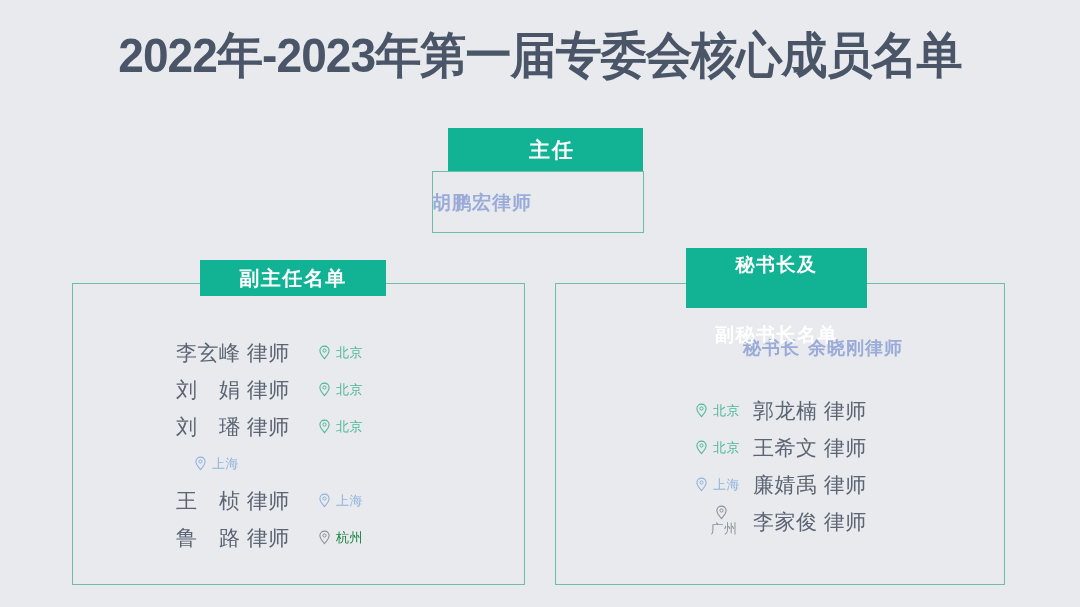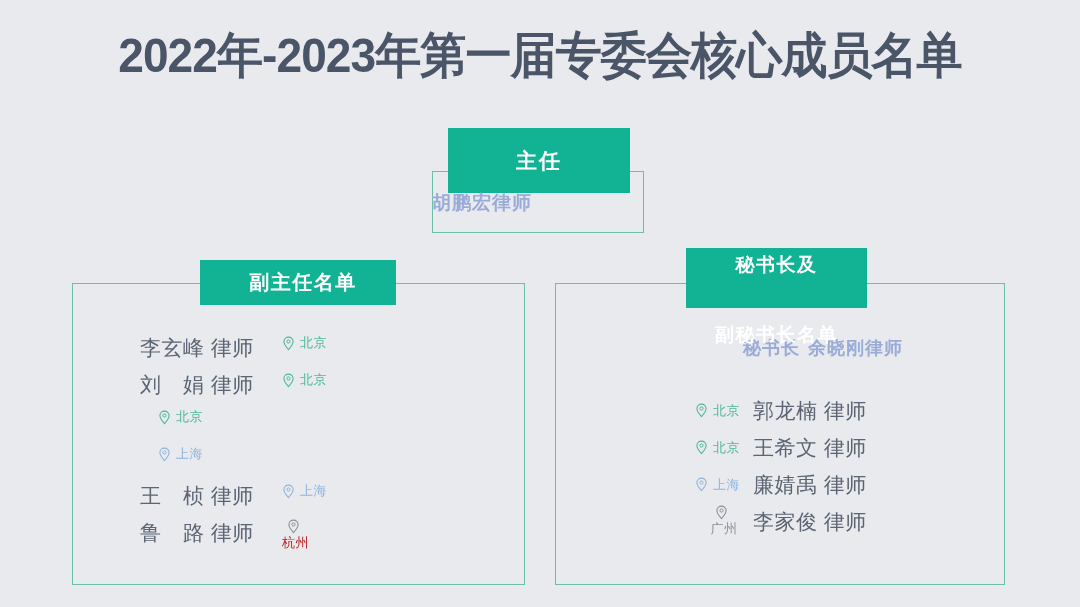--- a/index.html
+++ b/index.html
@@ -54,26 +54,27 @@
     height: 62px;
     border: 1px solid #6cbfa6;
     box-sizing: border-box;
     background: transparent;
   }
   .director-head {
     position: absolute;
     left: 16px;
     top: 0;
     width: 182px;
-    height: 65px;
+    height: 43px;
     background: #12b394;
     display: flex;
     align-items: center;
     justify-content: center;
     z-index: 3;
+    padding-left: 13px;
   }
   .director-head span {
     color: #ffffff;
     font-size: 21px;
     font-weight: bold;
     letter-spacing: 2px;
   }
   .director-name {
     position: absolute;
     left: 0;
@@ -116,46 +117,45 @@
     justify-content: center;
     z-index: 5;
     color: #ffffff;
     font-weight: bold;
     letter-spacing: 1.5px;
   }
   .panel-head-left {
     left: 200px;
     top: 260px;
     width: 186px;
-    height: 45px;
+    height: 36px;
     font-size: 20px;
-    padding-left: 10px;
   }
   .panel-head-right {
     left: 686px;
     top: 248px;
     width: 181px;
     height: 60px;
     font-size: 19px;
     line-height: 26px;
   }
   .panel-head-right .line { display: block; white-space: nowrap; margin-top: 44px; }
 
   
   .deputy-list {
     position: absolute;
     left: 72px;
     top: 334px;
     width: 453px;
   }
   .deputy-row {
     display: flex;
-    align-items: flex-start;
+    align-items: center;
     height: 37px;
-    padding-left: 68px;
+    padding-left: 104px;
   }
   .deputy-name {
     width: 124px;
     font-size: 21px;
     color: #5a6472;
     letter-spacing: 0.5px;
     white-space: pre;
     text-align: left;
   }
   .deputy-loc {
@@ -248,20 +248,21 @@
           <span class="pin">
             <svg width="13" height="15" viewBox="0 0 13 15" fill="none" aria-hidden="true">
               <path d="M6.5 1.1C3.95 1.1 1.9 3.1 1.9 5.6c0 3.2 4.6 8.0 4.6 8.0s4.6-4.8 4.6-8.0c0-2.5-2.05-4.5-4.6-4.5z" stroke="#4db899" stroke-width="1.1" fill="none"></path>
               <circle cx="6.5" cy="5.5" r="1.6" stroke="#4db899" stroke-width="1" fill="none"></circle>
             </svg>
           </span>
           <span>北京</span>
         </div>
       </div>
       <div class="deputy-row">
+        <div class="deputy-name">刘　璠 律师</div>
         <div class="deputy-loc" style="color: rgb(77, 184, 153);">
           <span class="pin">
             <svg width="13" height="15" viewBox="0 0 13 15" fill="none" aria-hidden="true">
               <path d="M6.5 1.1C3.95 1.1 1.9 3.1 1.9 5.6c0 3.2 4.6 8.0 4.6 8.0s4.6-4.8 4.6-8.0c0-2.5-2.05-4.5-4.6-4.5z" stroke="#4db899" stroke-width="1.1" fill="none"></path>
               <circle cx="6.5" cy="5.5" r="1.6" stroke="#4db899" stroke-width="1" fill="none"></circle>
             </svg>
           </span>
           <span>北京</span>
         </div>
       </div>
@@ -283,21 +284,21 @@
             <svg width="13" height="15" viewBox="0 0 13 15" fill="none" aria-hidden="true">
               <path d="M6.5 1.1C3.95 1.1 1.9 3.1 1.9 5.6c0 3.2 4.6 8.0 4.6 8.0s4.6-4.8 4.6-8.0c0-2.5-2.05-4.5-4.6-4.5z" stroke="#8fb3dd" stroke-width="1.1" fill="none"></path>
               <circle cx="6.5" cy="5.5" r="1.6" stroke="#8fb3dd" stroke-width="1" fill="none"></circle>
             </svg>
           </span>
           <span>上海</span>
         </div>
       </div>
       <div class="deputy-row">
         <div class="deputy-name">鲁　路 律师</div>
-        <div class="deputy-loc" style="color: #b91c1c; flex-direction: column;">
+        <div class="deputy-loc" style="color: #15803d;">
           <span class="pin">
             <svg width="13" height="15" viewBox="0 0 13 15" fill="none" aria-hidden="true">
               <path d="M6.5 1.1C3.95 1.1 1.9 3.1 1.9 5.6c0 3.2 4.6 8.0 4.6 8.0s4.6-4.8 4.6-8.0c0-2.5-2.05-4.5-4.6-4.5z" stroke="#8b9199" stroke-width="1.1" fill="none"></path>
               <circle cx="6.5" cy="5.5" r="1.6" stroke="#8b9199" stroke-width="1" fill="none"></circle>
             </svg>
           </span>
           <span>杭州</span>
         </div>
       </div>
     </div>

